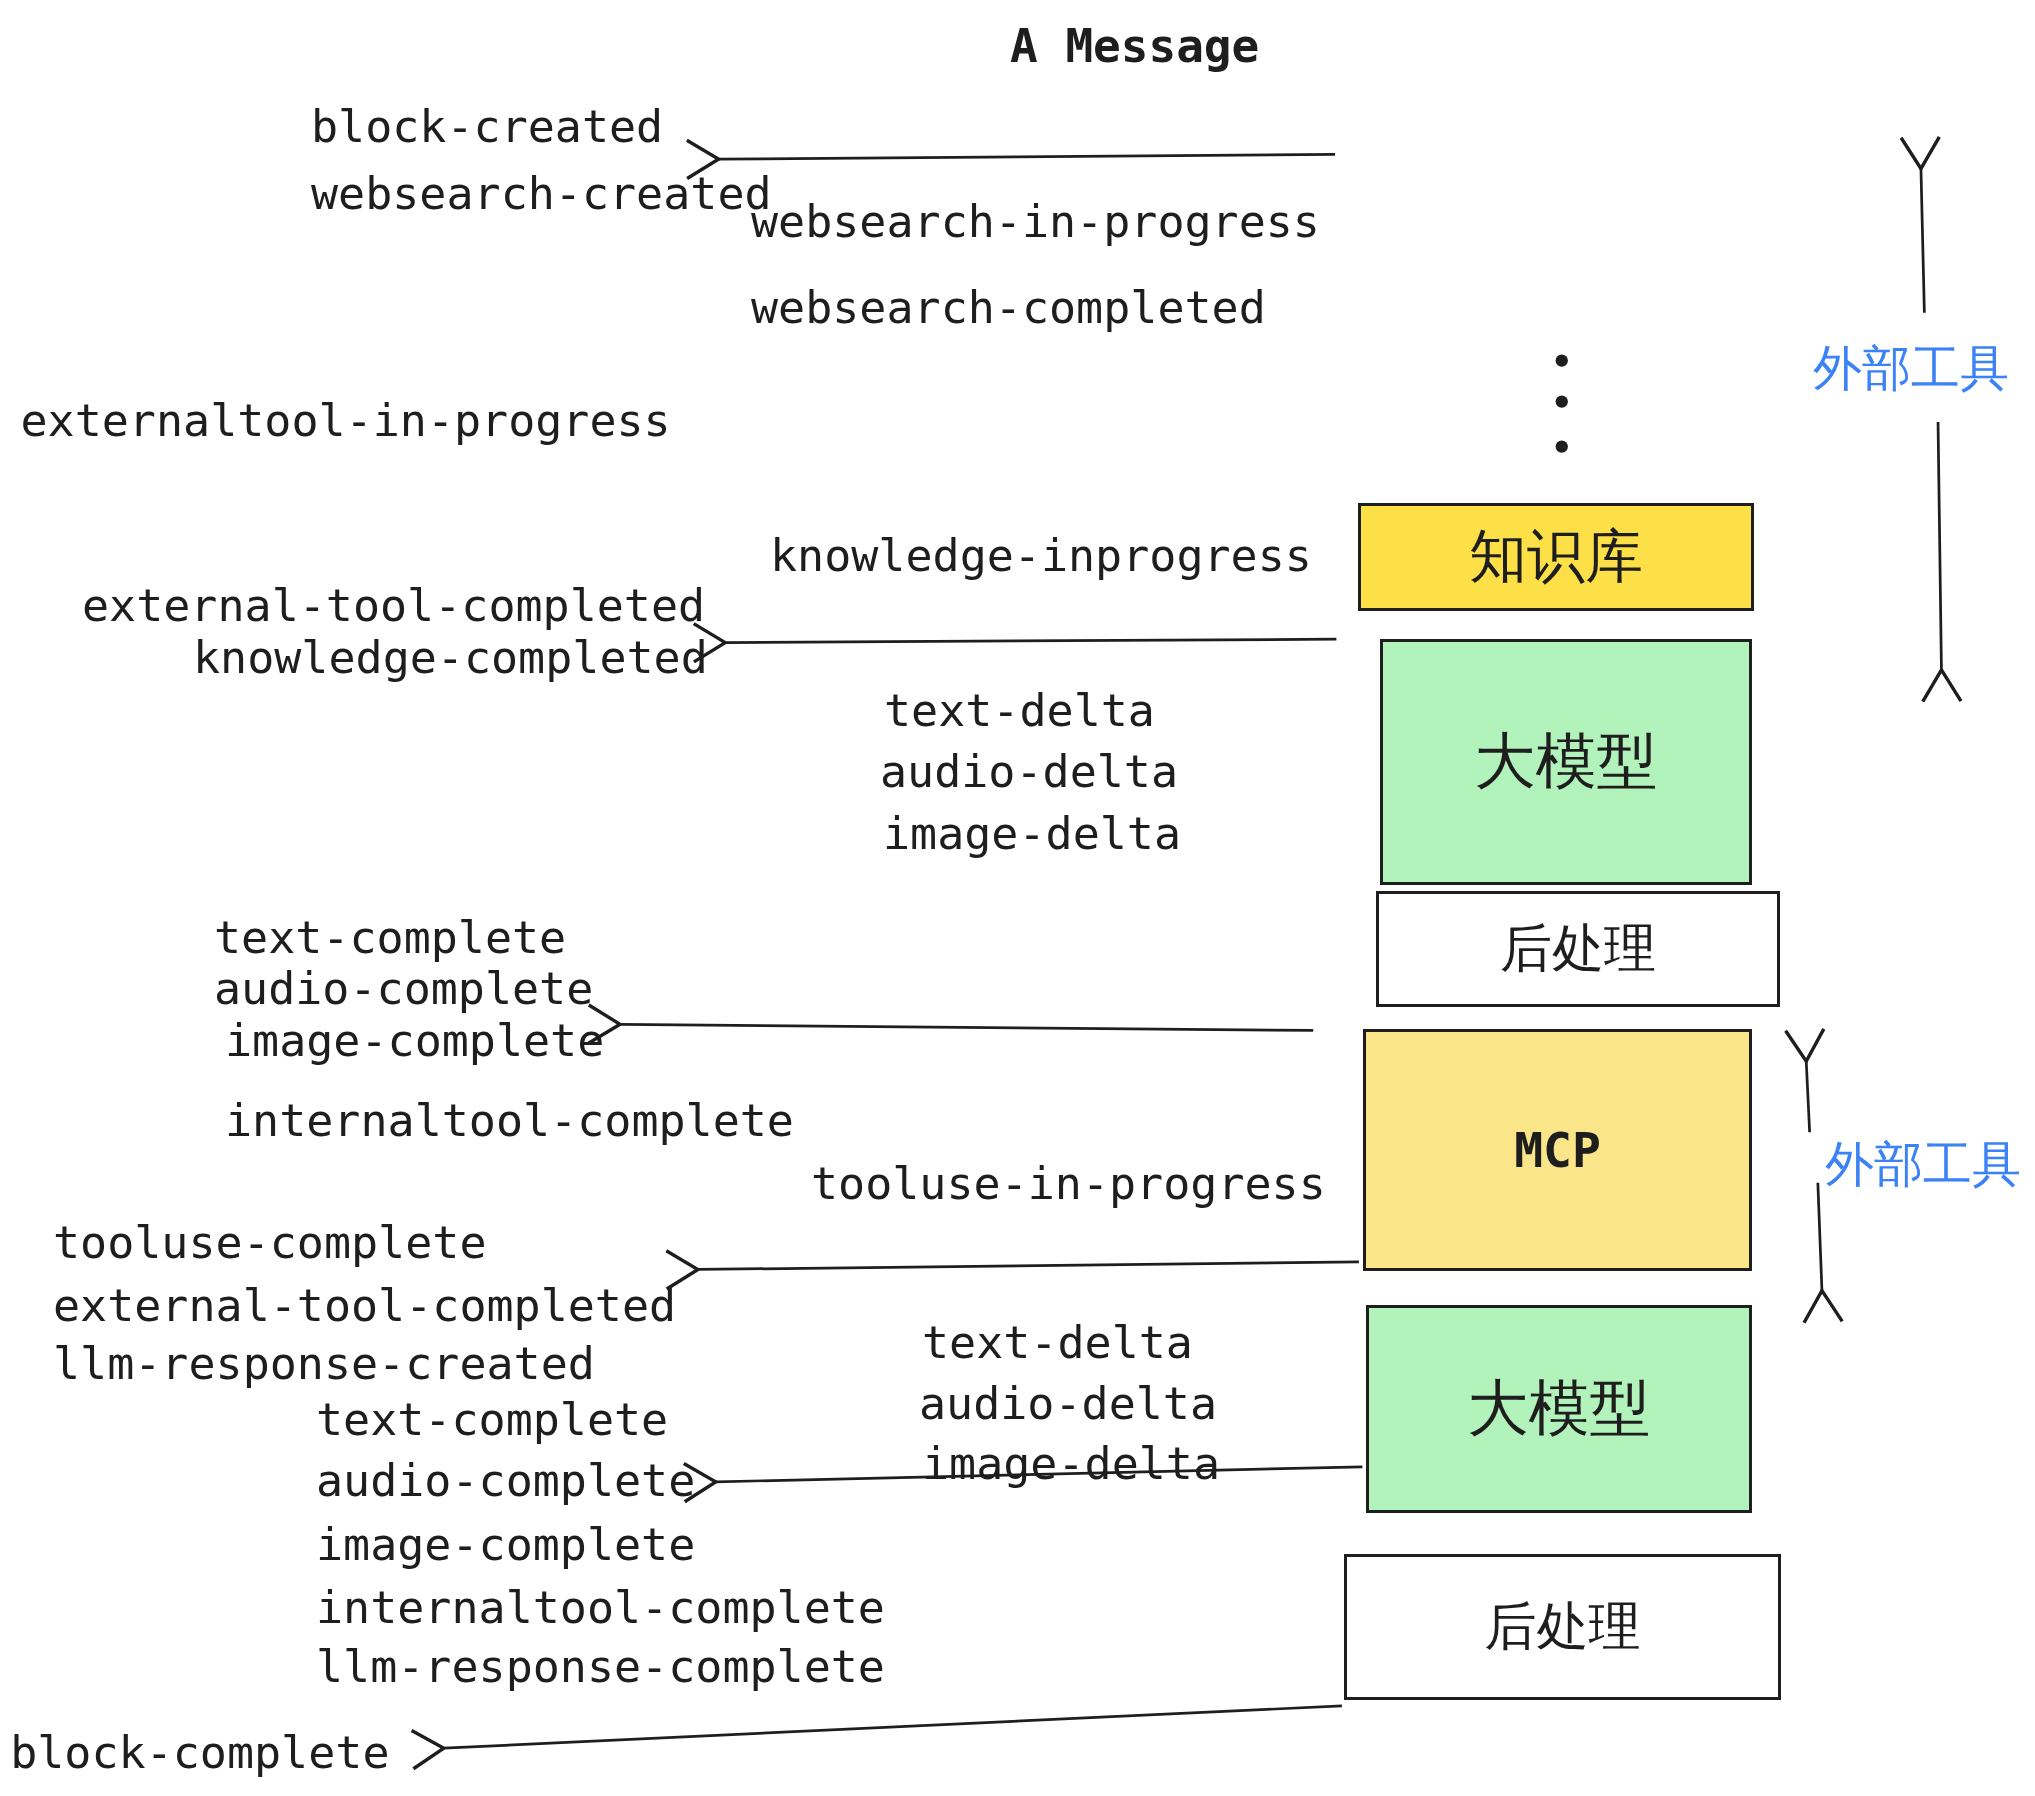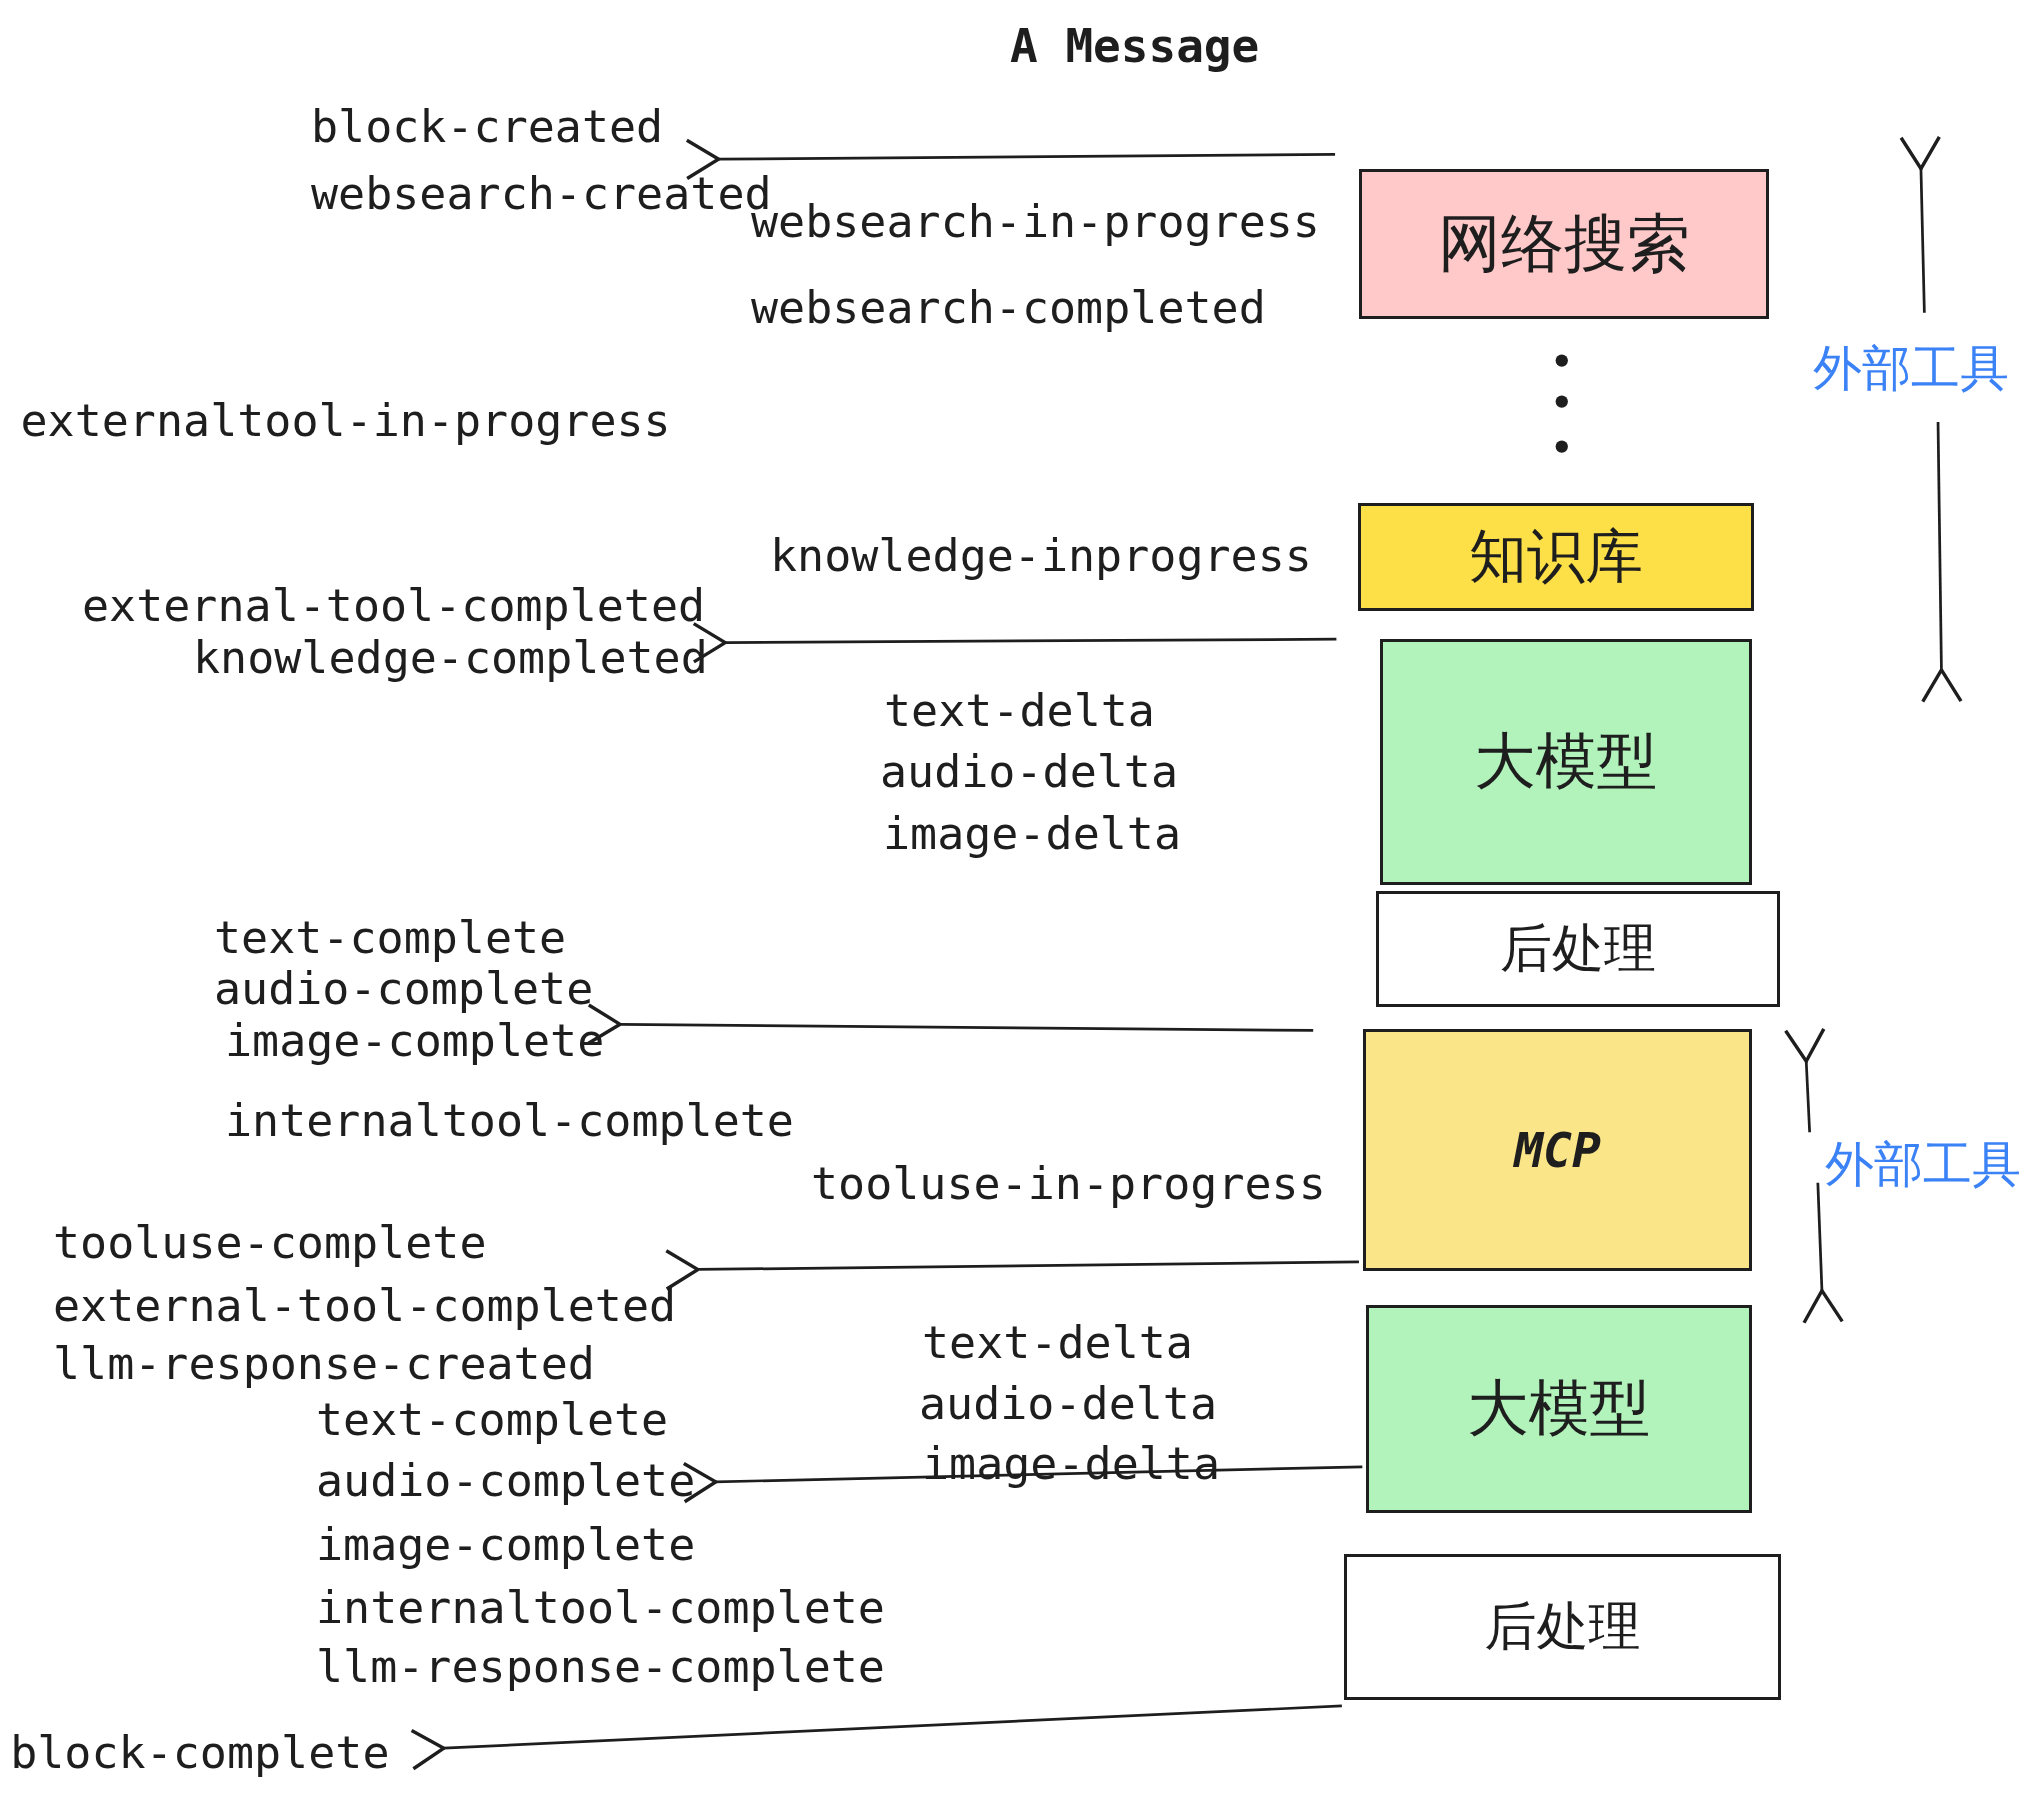--- a/index.html
+++ b/index.html
@@ -25,21 +25,21 @@
     border:3.4px solid #1e1e1e;
     display:flex;align-items:center;justify-content:center;
     font-family:"Liberation Sans", sans-serif;
     color:#1e1e1e;white-space:nowrap;
   }
   #box-websearch {left:1359px;top:169px; width:410px;height:150px;background:#ffc9c9;font-size:63px;}
   #box-knowledge {left:1358px;top:503px; width:396px;height:108px;background:#fde047;font-size:58px;}
   #box-llm-1     {left:1380px;top:639px; width:372px;height:246px;background:#b2f2bb;font-size:61px;}
   #box-post-1    {left:1376px;top:891px;width:404px;height:116px;background:#ffffff;font-size:52px;}
   #box-mcp       {left:1363px;top:1029px;width:389px;height:242px;background:#fae588;
-                  font-family:"DejaVu Sans Mono", monospace;font-weight:bold;font-size:48px;font-style:italic;}
+                  font-family:"DejaVu Sans Mono", monospace;font-weight:bold;font-size:48px;}
   #box-llm-2     {left:1366px;top:1305px;width:386px;height:208px;background:#b2f2bb;font-size:61px;}
   #box-post-2    {left:1344px;top:1554px;width:437px;height:146px;background:#ffffff;font-size:52px;}
   
   .side-label{
     position:absolute;font-family:"Liberation Sans", sans-serif;
     font-size:49px;color:#3b82f6;white-space:nowrap;
   }
   #side-label-1{left:1813px;top:336px;}
   #side-label-2{left:1825px;top:1132px;}
   
@@ -103,23 +103,20 @@
   <div class="ev" id="ev-19">text-delta</div>
   <div class="ev" id="ev-20">audio-delta</div>
   <div class="ev" id="ev-21">image-delta</div>
   <div class="ev" id="ev-22">text-complete</div>
   <div class="ev" id="ev-23">audio-complete</div>
   <div class="ev" id="ev-24">image-complete</div>
   <div class="ev" id="ev-25">internaltool-complete</div>
   <div class="ev" id="ev-26">llm-response-complete</div>
   <div class="ev" id="ev-27">block-complete</div>
 
-  <div class="box" id="box-websearch">
-    <span>网络搜索</span>
-  </div>
   <div class="box" id="box-knowledge">
     <span>知识库</span>
   </div>
   <div class="box" id="box-llm-1">
     <span>大模型</span>
   </div>
   <div class="box" id="box-post-1">
     <span>后处理</span>
   </div>
   <div class="box" id="box-mcp">

